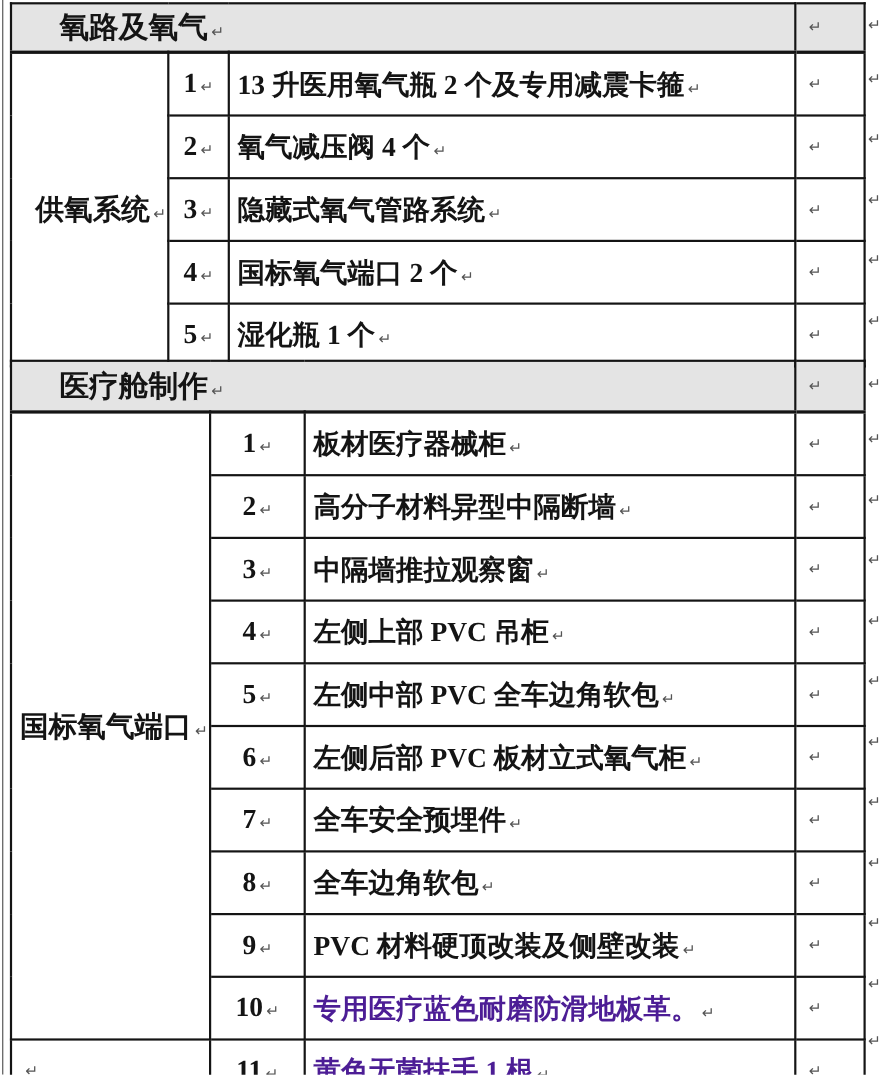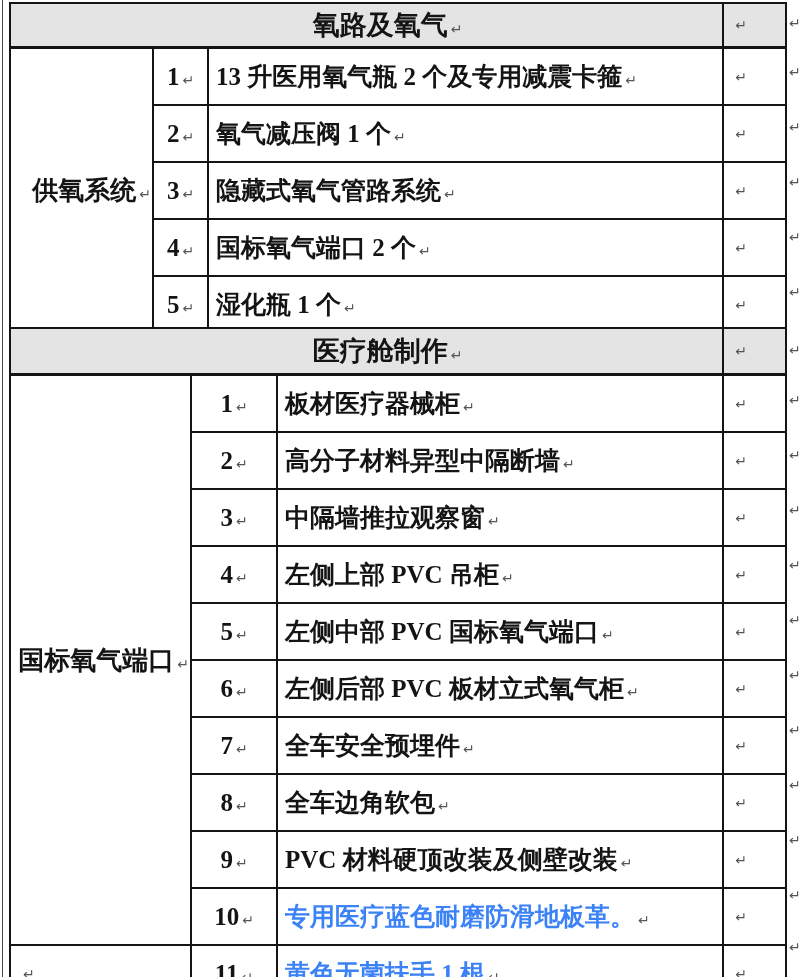--- a/index.html
+++ b/index.html
@@ -27,21 +27,21 @@
   }
   #t1 { top: 2px; }
   #t2 { top: 327px; }
   td {
     border: 2px solid #141414;
     overflow: hidden;
     vertical-align: middle;
   }
   .hdr-cell {
     background: #e4e4e4;
-    text-align: center;
+    text-align: left;
     font-size: 27px;
     font-weight: bold;
     height: 40px;
     border-bottom-width: 3px;
     padding-left: 43px;
   }
   #t2 .hdr-cell { height: 42px; }
   .hdr-empty {
     background: #e4e4e4;
     border-bottom-width: 3px;
@@ -75,21 +75,21 @@
     text-align: center;
     padding-right: 28px;
   }
   .mark {
     font-family: "DejaVu Sans", sans-serif;
     font-size: 14px;
     font-weight: normal;
     color: #555555;
   }
   .num-cell .mark, .desc-cell .mark, .label-cell .mark, .hdr-cell .mark { margin-left: 3px; }
-  .red { color: #3b82f6; }
+  .red { color: #4c1d95; }
   .outside-mark {
     position: absolute;
     left: 789px;
     font-family: "DejaVu Sans", sans-serif;
     font-size: 14px;
     color: #555555;
     line-height: 14px;
   }
 </style>
 </head>
@@ -111,21 +111,21 @@
       <td class="hdr-empty"><span class="mark">↵</span></td>
     </tr>
     <tr>
       <td class="label-cell" rowspan="5"><span>供氧系统</span><span class="mark">↵</span></td>
       <td class="num-cell"><span>1</span><span class="mark">↵</span></td>
       <td class="desc-cell"><span>13 升医用氧气瓶 2 个及专用减震卡箍</span><span class="mark">↵</span></td>
       <td class="pcol"><span class="mark">↵</span></td>
     </tr>
     <tr>
       <td class="num-cell"><span>2</span><span class="mark">↵</span></td>
-      <td class="desc-cell"><span>氧气减压阀 1 个</span><span class="mark">↵</span></td>
+      <td class="desc-cell"><span>氧气减压阀 4 个</span><span class="mark">↵</span></td>
       <td class="pcol"><span class="mark">↵</span></td>
     </tr>
     <tr>
       <td class="num-cell"><span>3</span><span class="mark">↵</span></td>
       <td class="desc-cell"><span>隐藏式氧气管路系统</span><span class="mark">↵</span></td>
       <td class="pcol"><span class="mark">↵</span></td>
     </tr>
     <tr>
       <td class="num-cell"><span>4</span><span class="mark">↵</span></td>
       <td class="desc-cell"><span>国标氧气端口 2 个</span><span class="mark">↵</span></td>
@@ -167,21 +167,21 @@
       <td class="desc-cell"><span>中隔墙推拉观察窗</span><span class="mark">↵</span></td>
       <td class="pcol"><span class="mark">↵</span></td>
     </tr>
     <tr>
       <td class="num-cell"><span>4</span><span class="mark">↵</span></td>
       <td class="desc-cell"><span>左侧上部 PVC 吊柜</span><span class="mark">↵</span></td>
       <td class="pcol"><span class="mark">↵</span></td>
     </tr>
     <tr>
       <td class="num-cell"><span>5</span><span class="mark">↵</span></td>
-      <td class="desc-cell"><span>左侧中部 PVC 国标氧气端口</span><span class="mark">↵</span></td>
+      <td class="desc-cell"><span>左侧中部 PVC 全车边角软包</span><span class="mark">↵</span></td>
       <td class="pcol"><span class="mark">↵</span></td>
     </tr>
     <tr>
       <td class="num-cell"><span>6</span><span class="mark">↵</span></td>
       <td class="desc-cell"><span>左侧后部 PVC 板材立式氧气柜</span><span class="mark">↵</span></td>
       <td class="pcol"><span class="mark">↵</span></td>
     </tr>
     <tr>
       <td class="num-cell"><span>7</span><span class="mark">↵</span></td>
       <td class="desc-cell"><span>全车安全预埋件</span><span class="mark">↵</span></td>

